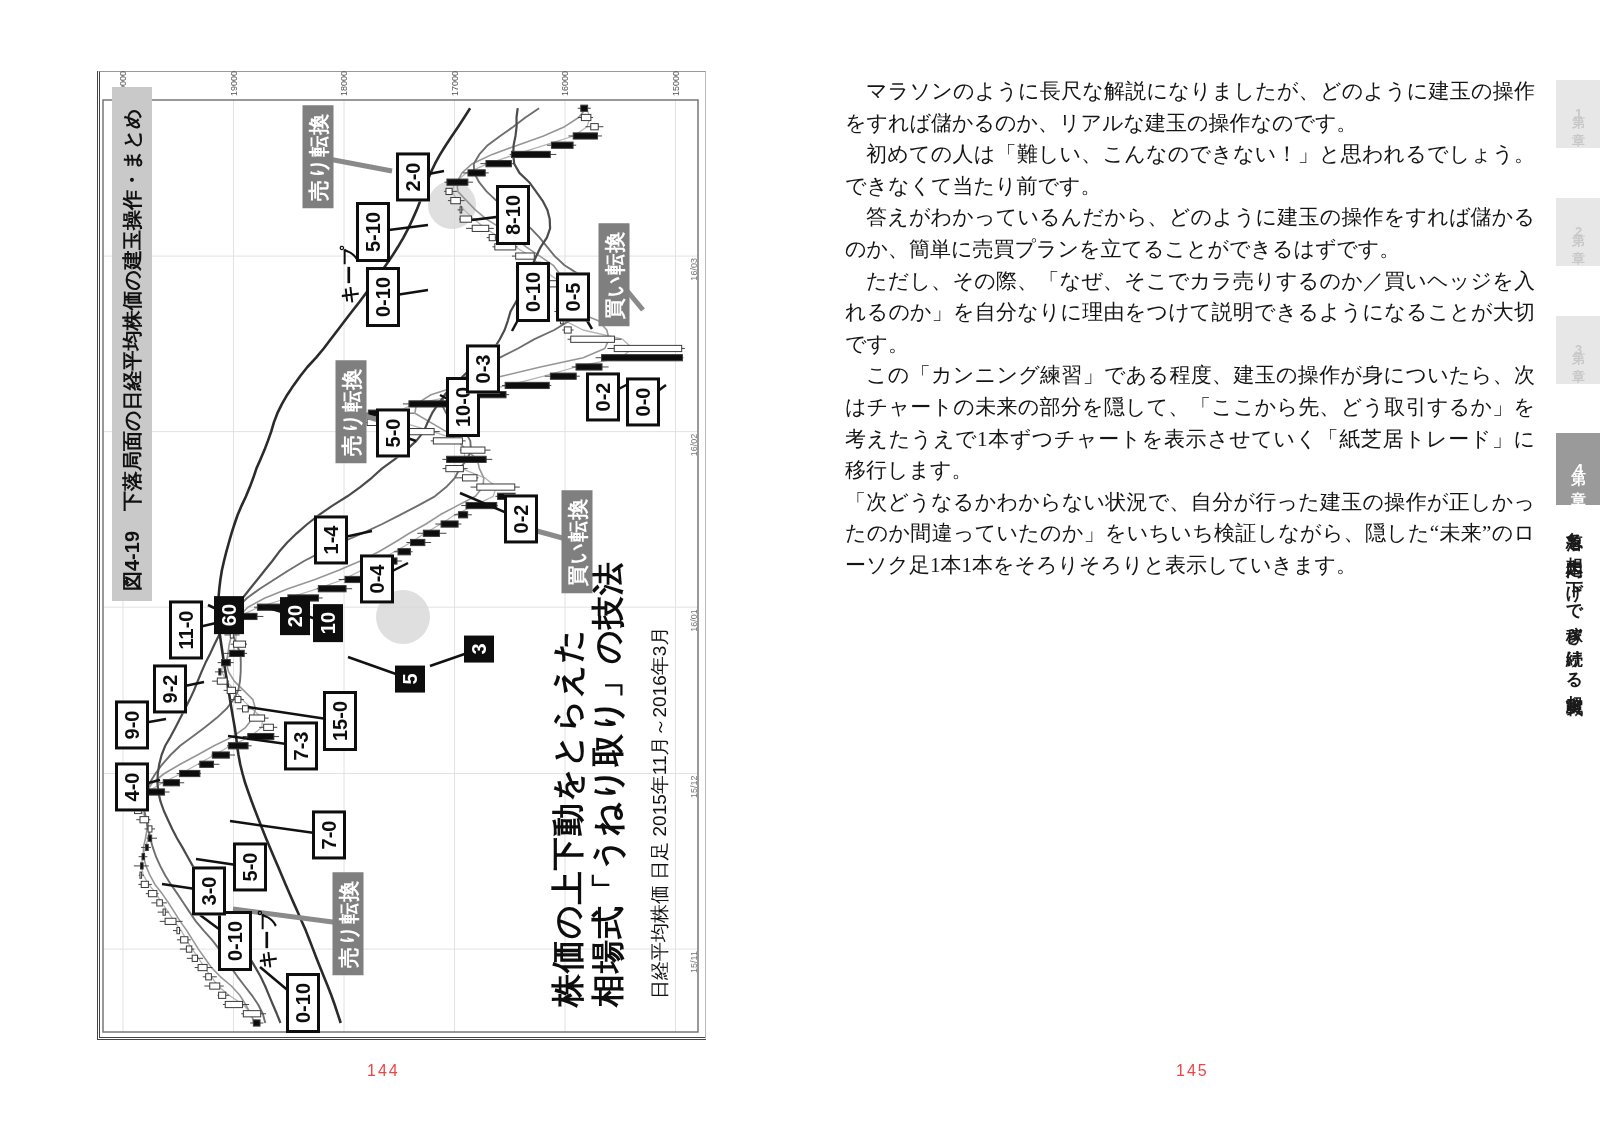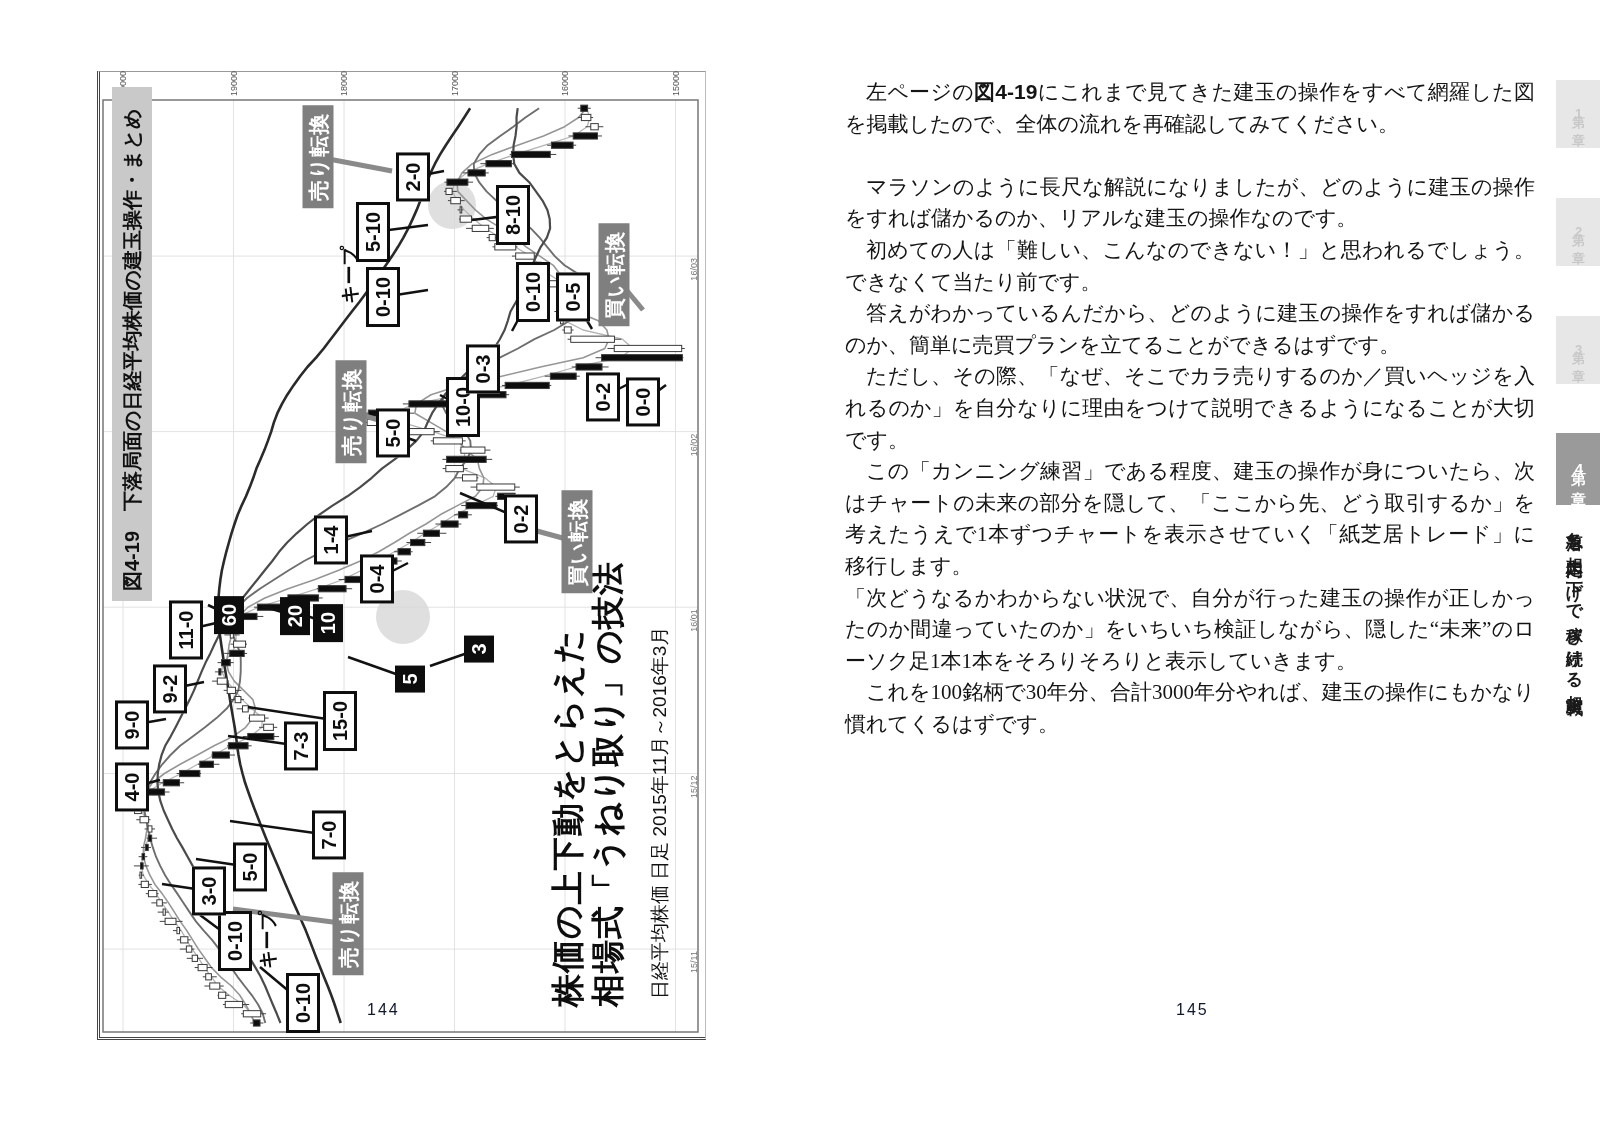--- a/index.html
+++ b/index.html
@@ -35,21 +35,21 @@
 
   
   #body-text{position:absolute;left:845px;top:76px;width:690px;color:#141414;
     font-family:"Liberation Serif","DejaVu Serif",serif;font-size:21px;line-height:31.6px;
     text-align:justify;}
   #body-text p{margin:0;}
   #body-text p.indent{text-indent:1em;}
   #body-text p.gap{margin-bottom:31.6px;}
   #body-text .seg-b{font-weight:bold;font-family:"Liberation Sans","DejaVu Sans",sans-serif;}
 
-  .page-num{position:absolute;top:1001px;color:#0f172a;font-size:16px;letter-spacing:2px;}
+  .page-num{position:absolute;top:1062px;color:#ef4444;font-size:16px;letter-spacing:2px;}
   #page-num-left{left:367px;}
   #page-num-right{left:1176px;}
 
   
   .side-tab{position:absolute;left:1556px;width:44px;height:68px;
     writing-mode:vertical-rl;text-orientation:upright;display:flex;align-items:center;
     justify-content:center;font-weight:bold;font-size:13px;letter-spacing:1px;
     box-sizing:border-box;}
   .side-tab.inactive{background:#e7e7e7;color:#c8c8c8;}
   .side-tab.active{background:#9a9a9a;color:#ffffff;font-size:15px;height:72px;}
@@ -370,28 +370,26 @@
         <div class="ann ann-pos" style="left: 860px; top: 313px;">2-0</div>
         <div class="ann ann-pos" style="left: 805px; top: 273px;">5-10</div>
         <div class="ann ann-keep" style="left: 762px; top: 249px;">キープ</div>
         <div class="ann ann-pos" style="left: 740px; top: 283px;">0-10</div>
         <div class="ann ann-pos" style="left: 822px; top: 413px;">8-10</div>
       </div>
   </div>
   <div id="page-num-left" class="page-num">144</div>
 
   <div id="body-text">
-      <p class="indent gap"><span>左ページの</span><span class="seg-b">図4-19</span><span>にこれまで見てきた建玉の操作をすべて網羅した図を掲載したので、全体の流れを再確認してみてください。</span></p>
       <p class="indent"><span>マラソンのように長尺な解説になりましたが、どのように建玉の操作をすれば儲かるのか、リアルな建玉の操作なのです。</span></p>
       <p class="indent"><span>初めての人は「難しい、こんなのできない！」と思われるでしょう。できなくて当たり前です。</span></p>
       <p class="indent"><span>答えがわかっているんだから、どのように建玉の操作をすれば儲かるのか、簡単に売買プランを立てることができるはずです。</span></p>
       <p class="indent"><span>ただし、その際、「なぜ、そこでカラ売りするのか／買いヘッジを入れるのか」を自分なりに理由をつけて説明できるようになることが大切です。</span></p>
       <p class="indent"><span>この「カンニング練習」である程度、建玉の操作が身についたら、次はチャートの未来の部分を隠して、「ここから先、どう取引するか」を考えたうえで1本ずつチャートを表示させていく「紙芝居トレード」に移行します。</span></p>
       <p class=""><span>「次どうなるかわからない状況で、自分が行った建玉の操作が正しかったのか間違っていたのか」をいちいち検証しながら、隠した“未来”のローソク足1本1本をそろりそろりと表示していきます。</span></p>
-      <p class="indent"><span>これを100銘柄で30年分、合計3000年分やれば、建玉の操作にもかなり慣れてくるはずです。</span></p>
     </div>
   <div id="page-num-right" class="page-num">145</div>
 
   <div id="sidebar"></div>
   <div id="chapter-heading">急落も想定内　下げで稼ぎ続ける超実戦</div>
 <div class="side-tab inactive" style="top: 80px;">第1章</div>
     <div class="side-tab inactive" style="top: 198px;">第2章</div>
     <div class="side-tab inactive" style="top: 316px;">第3章</div>
     <div class="side-tab active" style="top: 433px;">第4章</div>
   </div>

